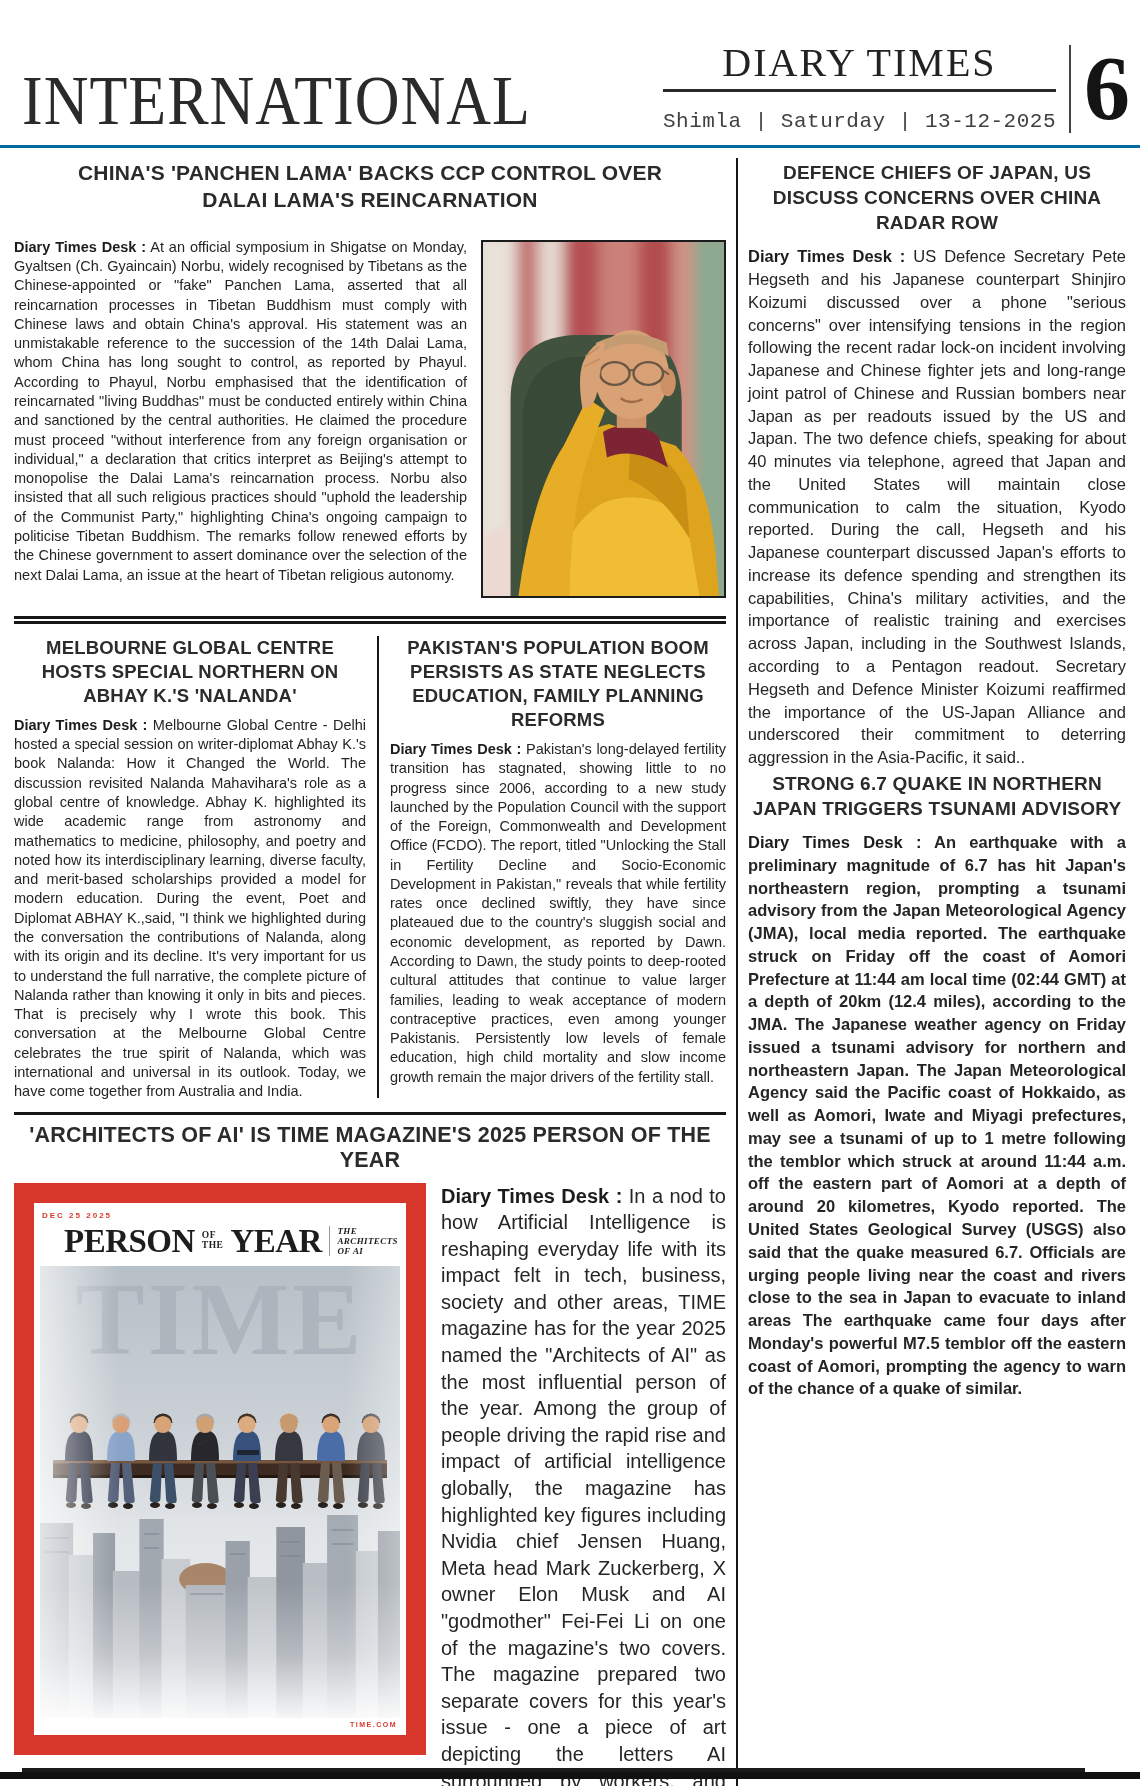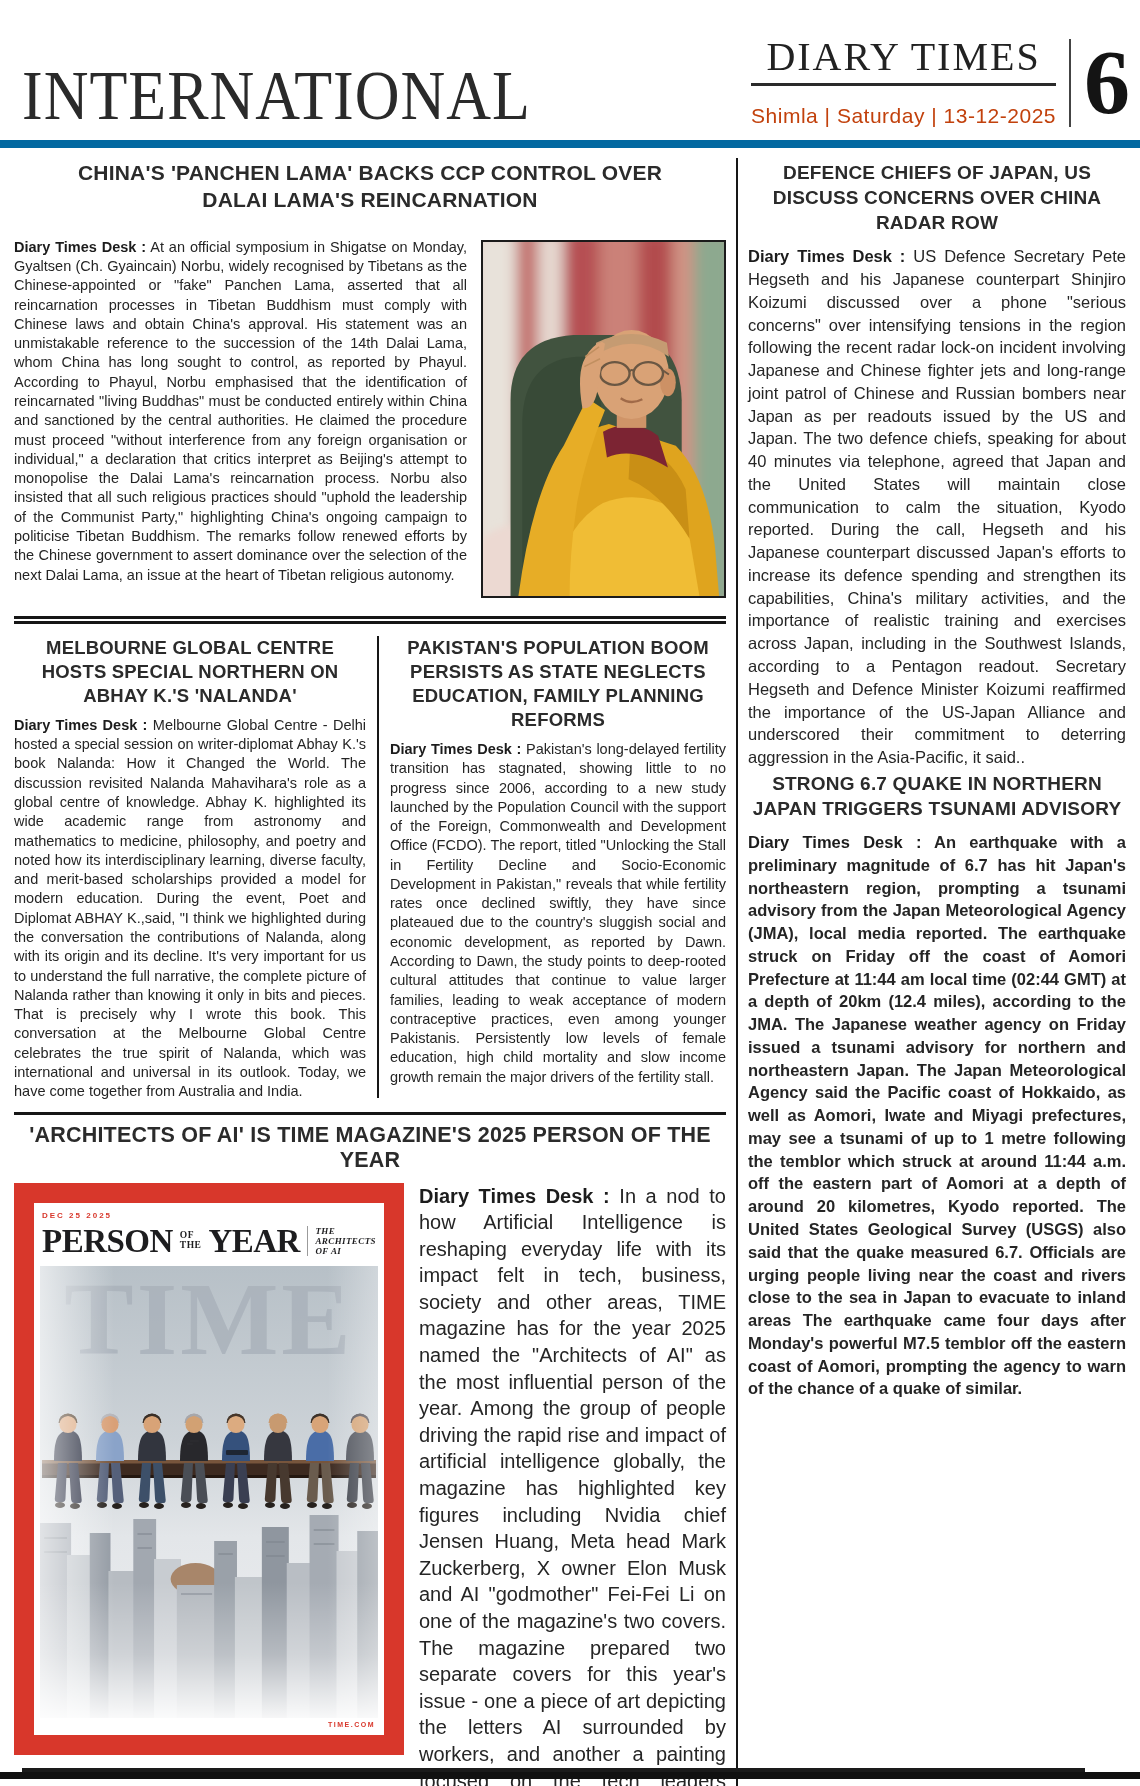--- a/index.html
+++ b/index.html
@@ -6,36 +6,36 @@
   html,body { background:#ffffff; }
   .page {
     position:relative; width:1140px; height:1786px; margin:0 auto;
     background:#fff; color:#222; overflow:hidden;
     font-family:"Liberation Sans", sans-serif;
   }
   
   .header {
     display:flex; justify-content:space-between; align-items:flex-end;
     height:148px; padding:0 10px 10px 22px;
-    border-bottom:8px solid #0369a1;
+    border-bottom:3px solid #0369a1;
   }
   .section-title {
     font-family:"Liberation Serif", serif; font-weight:400;
     font-size:62px; letter-spacing:1px; color:#2a2a2a;
     transform:scaleY(1.12); transform-origin:bottom left; line-height:1;
   }
   .header-right { display:flex; align-items:center; gap:13px; }
   .masthead-block { text-align:center; padding-bottom:2px; }
   .masthead {
     font-family:"Liberation Serif", serif; font-size:40px; font-weight:400;
     letter-spacing:2px; color:#222; line-height:1.05;
     border-bottom:3px solid #2a2a2a; padding:0 4px 5px 4px;
   }
   .dateline {
-    font-family:Liberation Sans, sans-serif; font-size:21px; color:#c2410c;
+    font-family:Liberation Mono, monospace; font-size:21px; color:#404040;
     padding-top:18px; letter-spacing:0.5px;
   }
   .header-vdiv { width:2px; height:88px; background:#444; }
   .page-number {
     font-family:"Liberation Serif", serif; font-weight:700; font-size:92px;
     line-height:0.82; color:#141414;
   }
   
   .content { display:flex; padding:8px 14px 0 14px; }
   .main-col { flex:0 0 712px; }
@@ -83,21 +83,21 @@
   
   .time-cover {
     flex:0 0 380px; height:572px; background:#d8372b; padding:20px; position:relative;
   }
   .cover-inner { background:#fff; height:100%; padding:6px; display:flex; flex-direction:column; }
   .cover-date {
     font-size:8px; font-weight:700; color:#d8372b; letter-spacing:2px; padding:2px 0 3px 2px;
   }
   .cover-masthead {
     display:flex; align-items:center; gap:7px; padding:0 2px 6px 2px;
-    font-family:"Liberation Serif", serif; color:#1d1d1f;
+    font-family:"Liberation Serif", serif; color:#1d1d1f;margin-left:22px;
   }
   .mast-big { font-size:33px; font-weight:700; letter-spacing:-0.5px; }
   .mast-stack { font-size:9.5px; font-weight:700; line-height:1.05; letter-spacing:0.5px; }
   .mast-bar { width:1.5px; height:30px; background:#9b9b9b; margin-left:auto; }
   .mast-side { font-size:9px; font-style:italic; font-weight:700; line-height:1.15; letter-spacing:0.4px; }
   .cover-art {
     position:relative; flex:1 1 auto; overflow:hidden;
     background:linear-gradient(180deg,#b7c0c7 0%, #ccd2d7 38%, #e3e6e9 60%, #eef0f1 100%);
   }
   .time-word {

